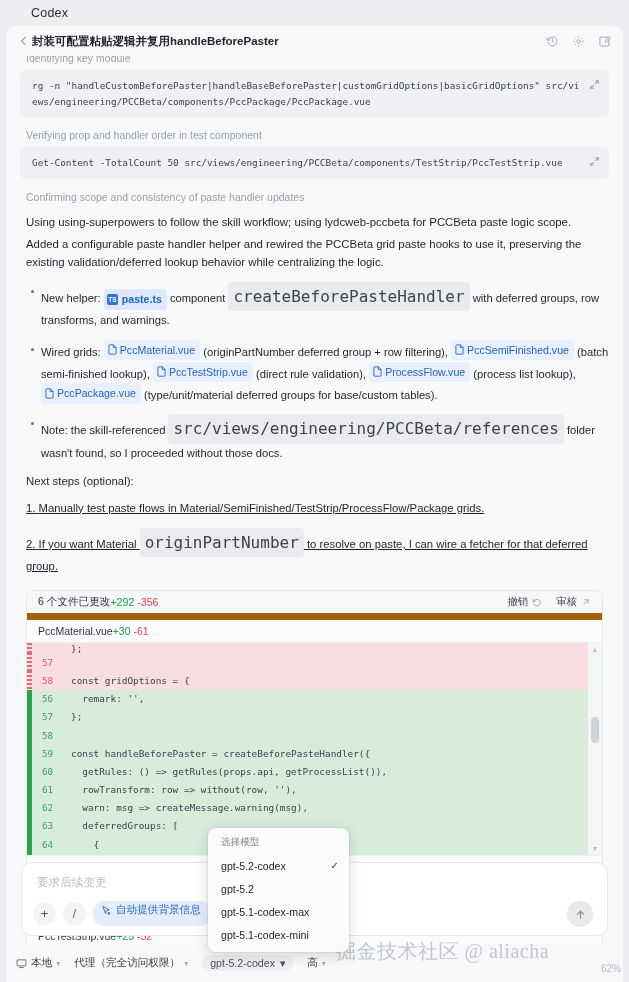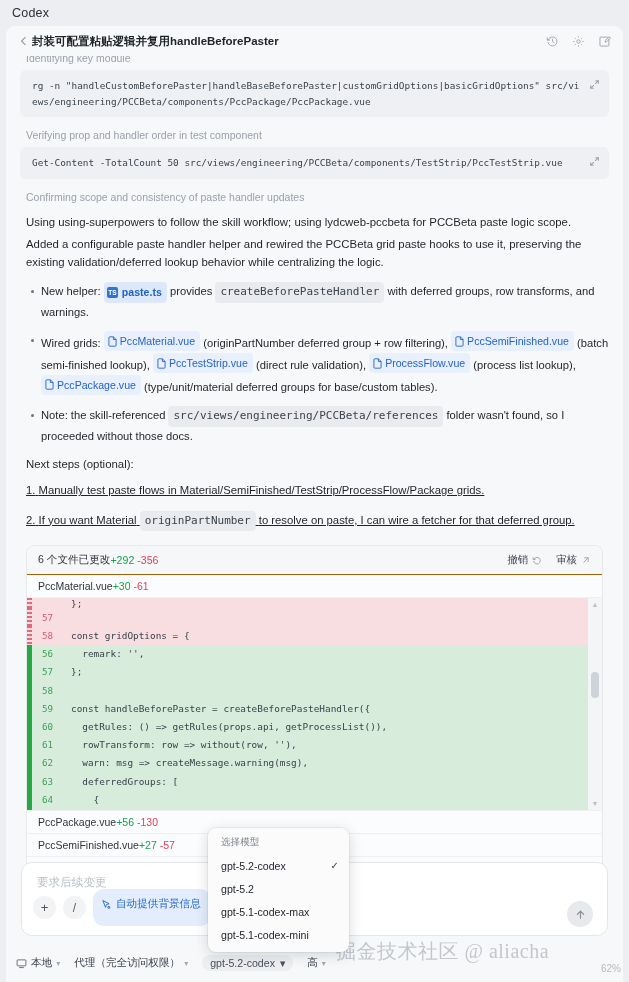--- a/index.html
+++ b/index.html
@@ -14,21 +14,21 @@
     position: relative;
     width: 629px; height: 982px;
     background: #eceef1;
   }
 
   
   .win-title {
     position: absolute; left: 0; top: 0;
     width: 529px; height: 26px;
     display: flex; align-items: center;
-    padding-left: 12px;
+    padding-left: 31px;
     font-size: 12.5px; color: #2b2f36;
     background: #eceef1;
     letter-spacing: .2px;
   }
 
   
   .panel {
     position: absolute; left: 6px; top: 26px;
     width: 617px; height: 918px;
     background: #f7f8fa;
@@ -145,21 +145,21 @@
     display: inline-flex; align-items: center; justify-content: center;
     font-family: "Liberation Sans", sans-serif;
   }
   .chip-code {
     display: inline-block;
     background: #e9ebee;
     color: #3c434c;
     border-radius: 4px;
     padding: 1px 5px;
     font-family: "DejaVu Sans Mono", "Liberation Mono", monospace;
-    font-size: 11px;
+    font-size: 16px;
     white-space: nowrap;
   }
 
   ol.steps { margin: 8px 0 0 0; padding: 0 0 0 6px; list-style: none; counter-reset: st; }
   ol.steps > li {
     font-size: 11.3px; line-height: 1.7; color: #1f2328;
     margin-bottom: 10px;
     text-decoration: underline;
   }
 
@@ -168,21 +168,21 @@
     margin: 14px 6px 0 6px;
     background: #fbfcfd;
     border: 1px solid #e6e8ec;
     border-radius: 8px;
     overflow: hidden;
   }
   .diff-summary {
     display: flex; align-items: center;
     height: 29px; padding: 0 11px;
     background: #f6f7f9;
-    border-bottom: 1px solid #a16207;
+    border-bottom: 7px solid #a16207;
     font-size: 10.6px; color: #30353c;
   }
   .adds { color: #16a34a; margin-left: 0; }
   .dels { color: #e04258; margin-left: 3px; }
   .diff-actions { margin-left: auto; display: flex; gap: 14px; align-items: center; }
   .diff-act {
     display: inline-flex; align-items: center; gap: 4px;
     font-size: 10.4px; color: #40464e;
   }
   .diff-act svg { color: #9aa1a9; }
@@ -264,21 +264,21 @@
   }
   .rbtn {
     width: 23px; height: 23px; border-radius: 50%;
     background: #f2f3f5; color: #4a5058;
     display: flex; align-items: center; justify-content: center;
     font-size: 13px;
   }
   .rbtn.slash { font-size: 12px; color: #5a6068; }
   .chip-ctx {
     display: inline-flex; align-items: center; gap: 5px;
-    height: 37px; padding: 0 10px 7px 8px;
+    height: 25px; padding: 0 10px 7px 8px;
     background: #e3edfc; color: #2668cc;
     border-radius: 11px;
     font-size: 10.6px;
   }
   .send-btn {
     position: absolute; right: 14px; bottom: 8px;
     width: 26px; height: 26px; border-radius: 50%;
     background: #e7e9ec; color: #8b9198;
     display: flex; align-items: center; justify-content: center;
   }
@@ -408,21 +408,21 @@
       <p class="para lead">Using using-superpowers to follow the skill workflow; using lydcweb-pccbeta for PCCBeta paste logic scope.</p>
       <p class="para">Added a configurable paste handler helper and rewired the PCCBeta grid paste hooks to use it, preserving the existing validation/deferred lookup behavior while centralizing the logic.</p>
 
       <ul class="bullets">
         <li>
           <span>New helper:</span>
           <span class="chip-ts">
             <span class="ts-badge">TS</span>
             <span>paste.ts</span>
           </span>
-          <span>provides</span>
+          <span>component</span>
           <span class="chip-code">createBeforePasteHandler</span>
           <span>with deferred groups, row transforms, and warnings.</span>
         </li>
 
         <li>
           <span>Wired grids:</span>
           <span class="chip-file">
             <svg class="fico" viewBox="0 0 10 12" fill="none" stroke="#2563c9" stroke-width="1">
               <path d="M6 .8H2a1 1 0 0 0-1 1v8.4a1 1 0 0 0 1 1h6a1 1 0 0 0 1-1V3.8z" stroke-linejoin="round"></path>
               <path d="M6 .8v3h3" stroke-linejoin="round"></path>

